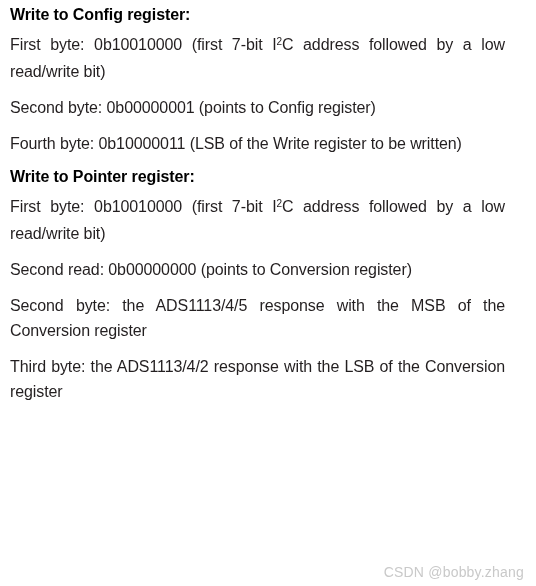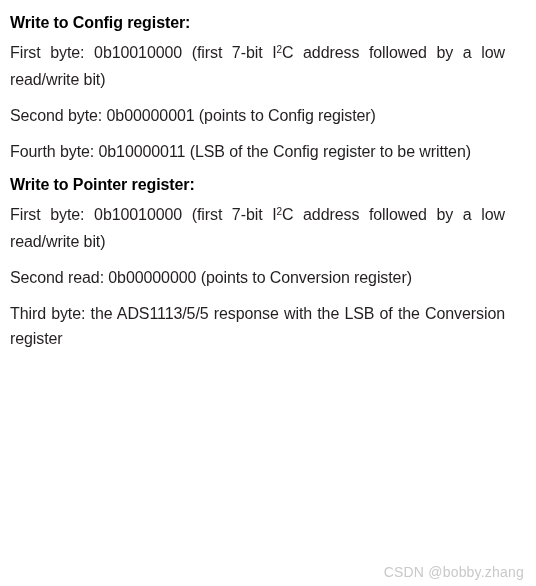--- a/index.html
+++ b/index.html
@@ -20,21 +20,21 @@
     width: 536px;
     height: 586px;
     box-sizing: border-box;
     padding: 5px 31px 0 10px;
   }
   .section { margin: 0; }
   h3.heading {
     font-size: 16px;
     font-weight: bold;
     line-height: 19px;
-    margin: 8px 0 8px 0;
+    margin: 0 0 8px 0;
     letter-spacing: -0.1px;
     color: #000000;
   }
   p.para {
     font-size: 16px;
     line-height: 25px;
     margin: 0 0 11px 0;
     text-align: justify;
     text-justify: inter-word;
     letter-spacing: -0.1px;
@@ -65,33 +65,34 @@
 <div class="page">
 
   <div class="section">
     <h3 class="heading">Write to Config register:</h3>
 
     <p class="para"><span>First byte: 0b10010000 (first 7-bit I</span><sup class="sup">2</sup><span>C address followed by a low read/write bit)</span></p>
 
     <p class="para">Second byte: 0b00000001 (points to Config register)</p>
 
 
-    <p class="para last">Fourth byte: 0b10000011 (LSB of the Config register to be written)</p>
+    <p class="para last">Fourth byte: 0b10000011 (LSB of the Write register to be written)</p>
   </div>
 
   <div class="section">
     <h3 class="heading">Write to Pointer register:</h3>
 
     <p class="para"><span>First byte: 0b10010000 (first 7-bit I</span><sup class="sup">2</sup><span>C address followed by a low read/write bit)</span></p>
 
     <p class="para last">Second read: 0b00000000 (points to Conversion register)</p>
   </div>
 
   <div class="section">
 
 
+    <p class="para">Second byte: the ADS1113/4/5 response with the MSB of the Conversion register</p>
 
-    <p class="para last">Third byte: the ADS1113/5/5 response with the LSB of the Conversion register</p>
+    <p class="para last">Third byte: the ADS1113/4/2 response with the LSB of the Conversion register</p>
   </div>
 
   <div class="watermark">CSDN @bobby.zhang</div>
 
 </div>
 
 </body></html>

